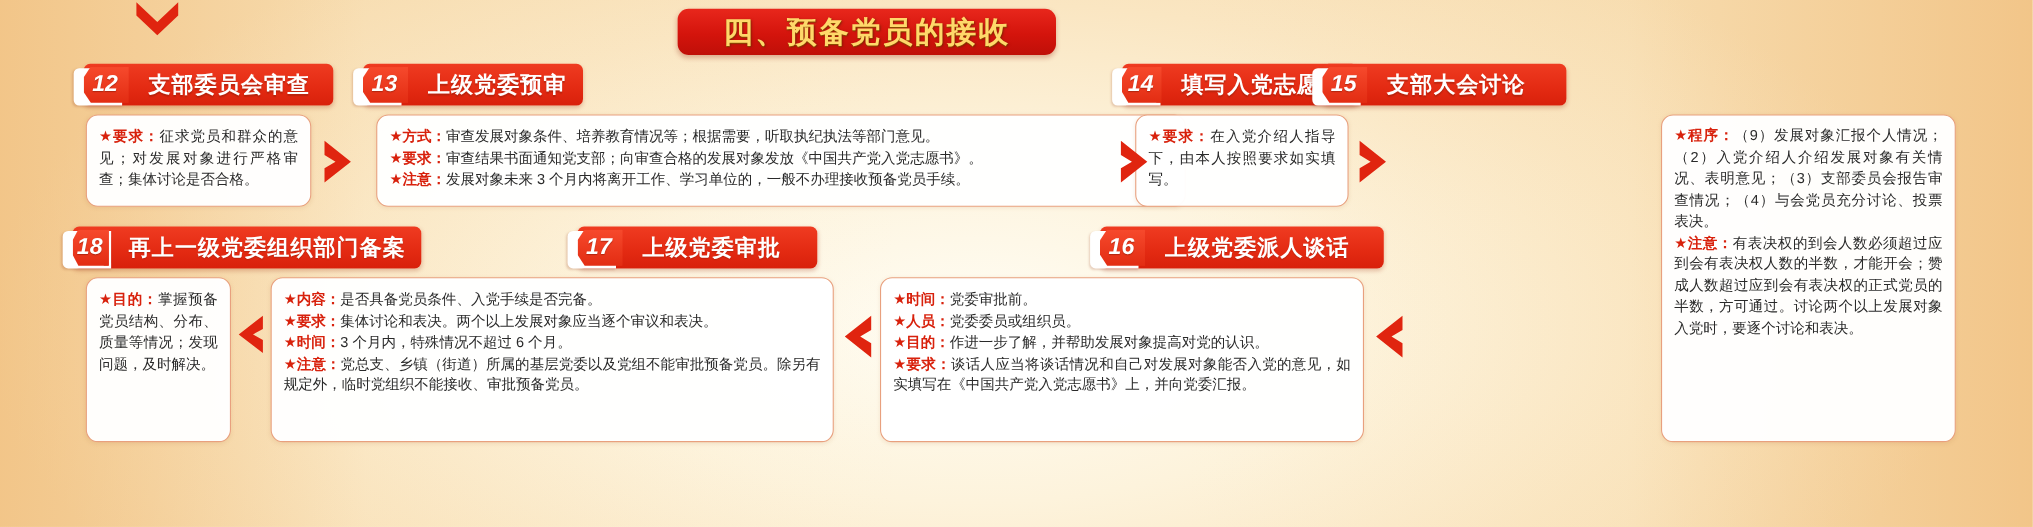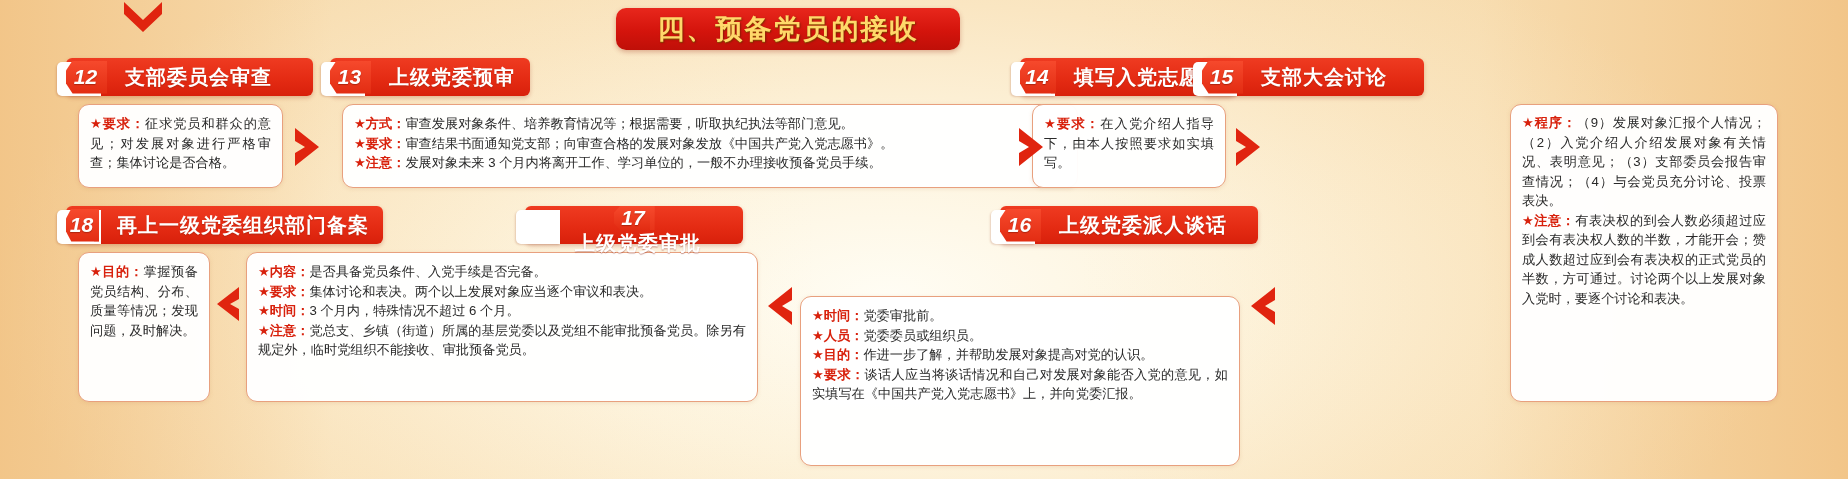--- a/index.html
+++ b/index.html
@@ -132,21 +132,21 @@
   <div class="top-chevron">
     <svg width="46" height="42" viewBox="0 0 46 42">
       <path d="M4 2 L23 20 L42 2 L42 14 L23 32 L4 14 Z" fill="#e0240f"></path>
     </svg>
   </div>
 
   <div class="title-banner">
     <span class="ttxt">四、预备党员的接收</span>
   </div>
 
-  <div class="ribbon" style="left:66px; top:58px; width:247px;">
+  <div class="ribbon" style="left:76px; top:58px; width:227px;">
     <span class="hexnum">12</span>
     <span class="rtitle">支部委员会审查</span>
   </div>
   <div class="card" style="left:78px; top:104px; width:205px; height:84px;">
     <div class="line">
       <span class="lbl">★要求：</span><span>征求党员和群众的意见；对发展对象进行严格审查；集体讨论是否合格。</span>
     </div>
   </div>
 
   <div class="arrow" style="left:291px; top:126px;">
@@ -215,21 +215,21 @@
       <span class="lbl">★目的：</span><span>掌握预备党员结构、分布、质量等情况；发现问题，及时解决。</span>
     </div>
   </div>
 
   <div class="arrow" style="left:213px; top:285px;">
     <svg width="30" height="38" viewBox="0 0 30 38">
         <path d="M26 2 L4 19 L26 36 L26 24 L17 19 L26 14 Z" fill="#e0240f"></path>
       </svg>
   </div>
 
-  <div class="ribbon" style="left:525px; top:206px; width:218px;flex-direction:column;">
+  <div class="ribbon" style="left:525px; top:206px; width:218px;">
     <span class="hexnum">17</span>
     <span class="rtitle">上级党委审批</span>
   </div>
   <div class="card" style="left:246px; top:252px; width:512px; height:150px;">
     <div class="line">
       <span class="lbl">★内容：</span><span>是否具备党员条件、入党手续是否完备。</span>
     </div>
     <div class="line">
       <span class="lbl">★要求：</span><span>集体讨论和表决。两个以上发展对象应当逐个审议和表决。</span>
     </div>
@@ -244,21 +244,21 @@
   <div class="arrow" style="left:762px; top:285px;">
     <svg width="34" height="42" viewBox="0 0 34 42">
         <path d="M30 2 L6 21 L30 40 L30 27 L20 21 L30 15 Z" fill="#e0240f"></path>
       </svg>
   </div>
 
   <div class="ribbon" style="left:1000px; top:206px; width:258px;">
     <span class="hexnum">16</span>
     <span class="rtitle">上级党委派人谈话</span>
   </div>
-  <div class="card" style="left:800px; top:252px; width:440px; height:170px;margin-top:44px;">
+  <div class="card" style="left:800px; top:252px; width:440px; height:150px;">
     <div class="line">
       <span class="lbl">★时间：</span><span>党委审批前。</span>
     </div>
     <div class="line">
       <span class="lbl">★人员：</span><span>党委委员或组织员。</span>
     </div>
     <div class="line">
       <span class="lbl">★目的：</span><span>作进一步了解，并帮助发展对象提高对党的认识。</span>
     </div>
     <div class="line">

